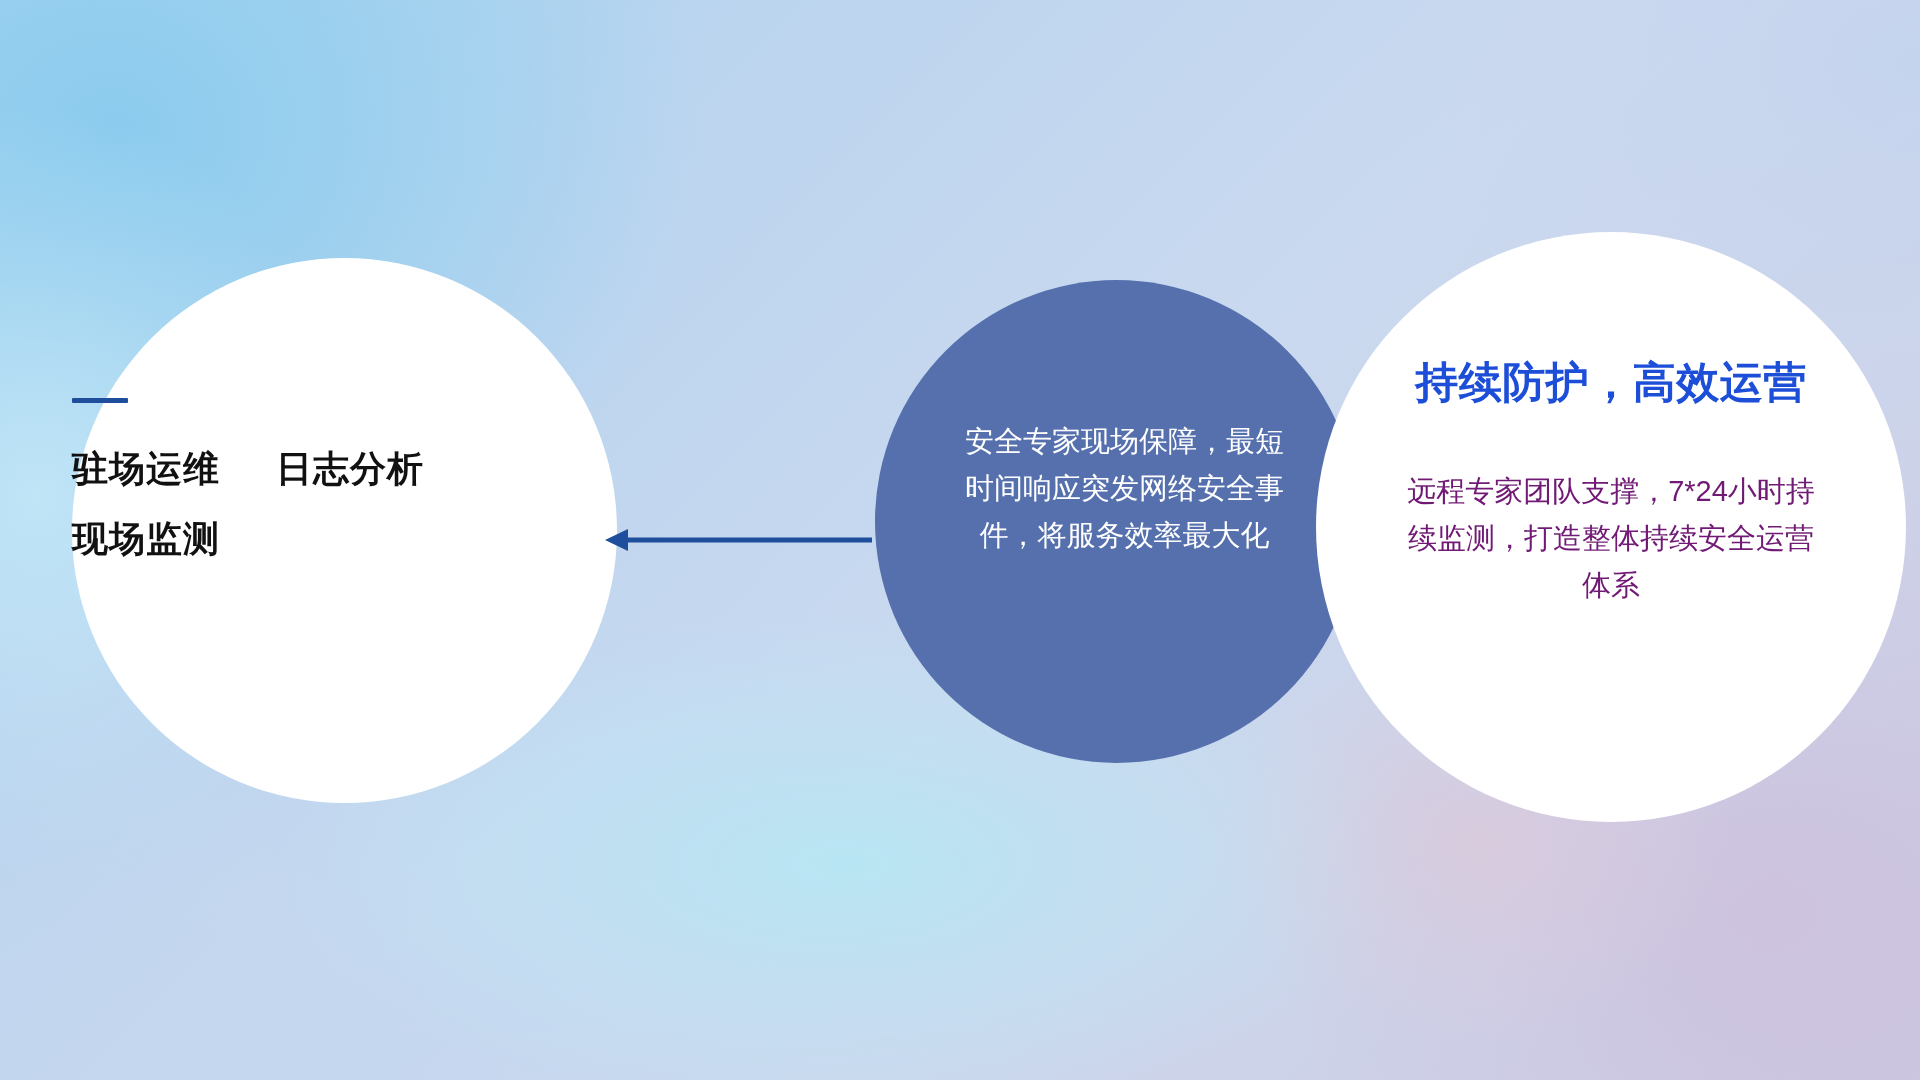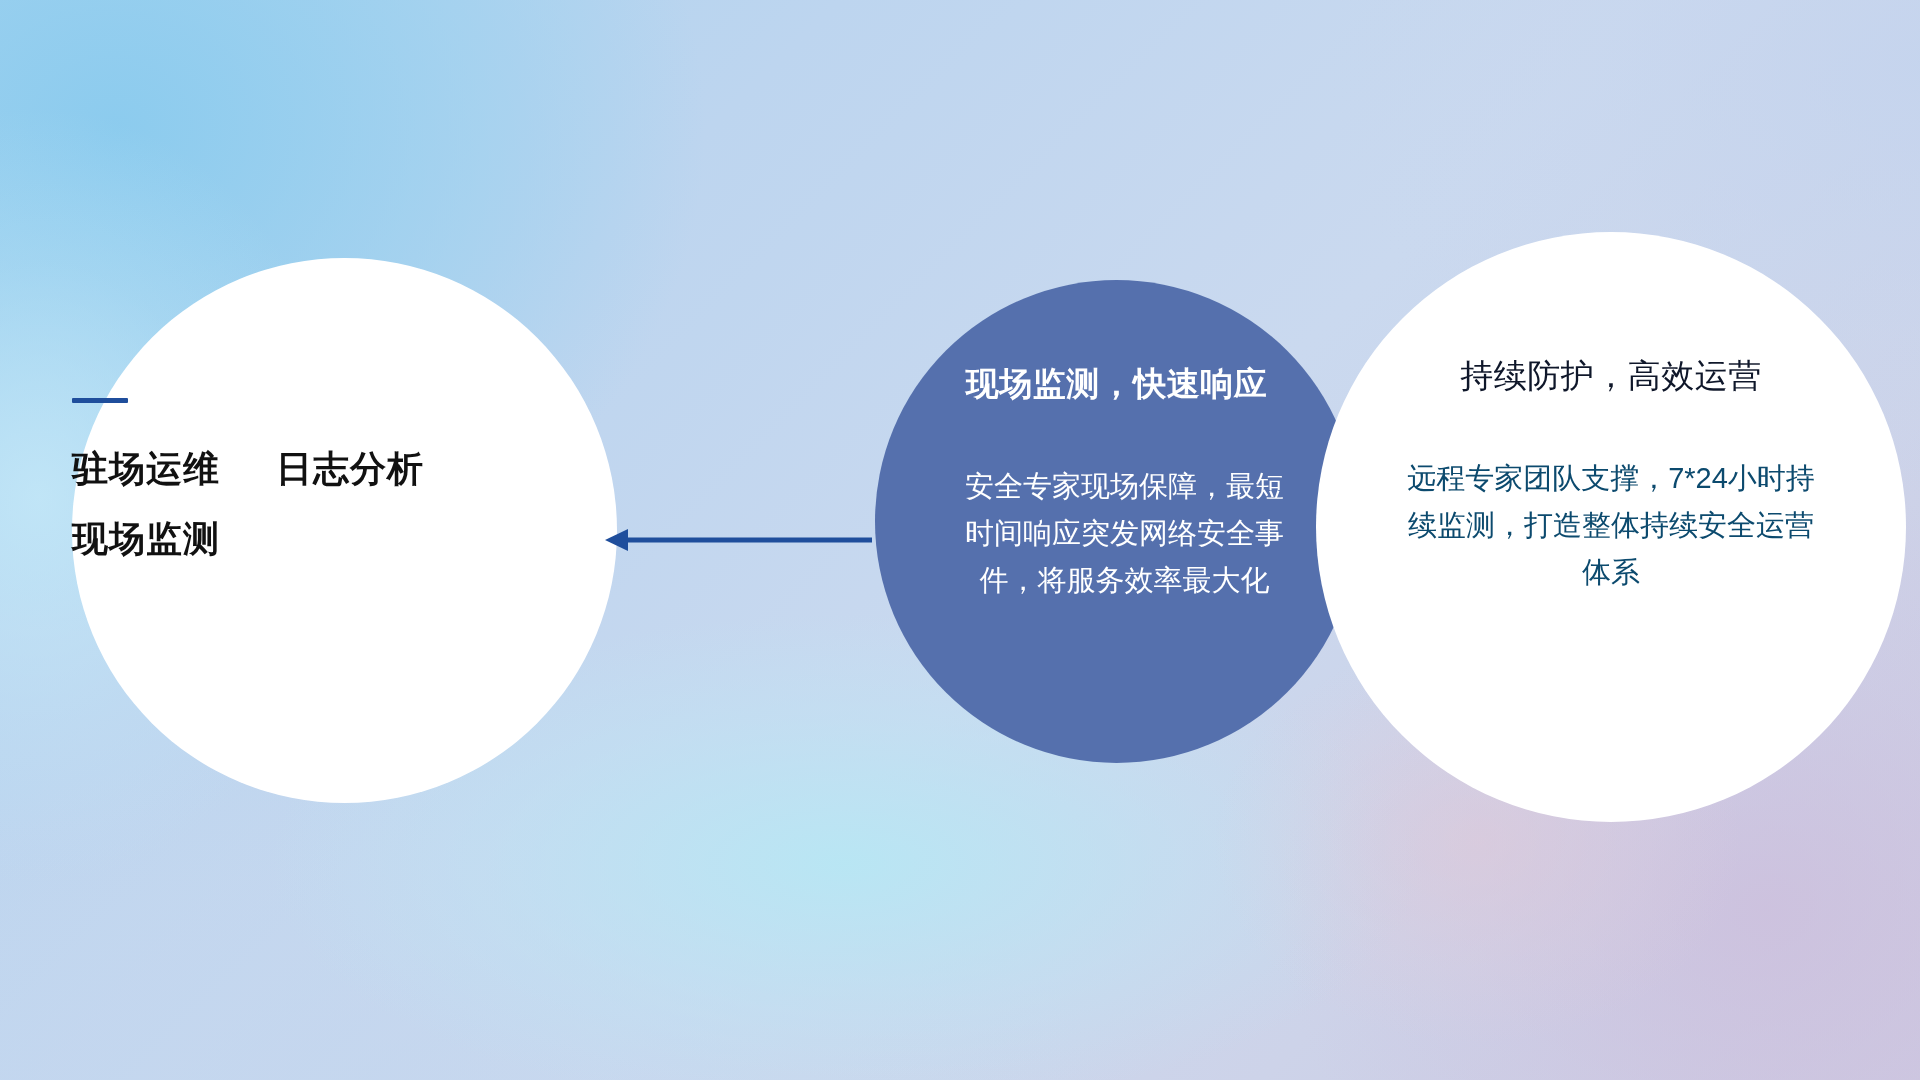--- a/index.html
+++ b/index.html
@@ -162,28 +162,28 @@
     height: 590px;
     display: flex;
     flex-direction: column;
     align-items: center;
     justify-content: flex-start;
     padding-top: 122px;
     box-sizing: border-box;
     z-index: 4;
   }
   #right-heading {
-    color: #0f172a;
-    font-size: 33px;
-    font-weight: normal;
+    color: #1d4ed8;
+    font-size: 43px;
+    font-weight: bold;
     letter-spacing: 0.5px;
     white-space: nowrap;
   }
   #right-body {
-    color: #0c4a6e;
+    color: #701a75;
     font-size: 29px;
     line-height: 1.62;
     text-align: center;
     width: 410px;
     margin-top: 56px;
   }
 
   
   #arrow-connector {
     position: absolute;
@@ -227,21 +227,20 @@
       <span class="left-word">日志分析</span>
     </div>
 
 
     <div class="left-line">
       <span class="left-word">现场监测</span>
     </div>
   </div>
 
   <div id="center-content">
-    <div id="center-heading">现场监测，快速响应</div>
     <div id="center-body">安全专家现场保障，最短时间响应突发网络安全事件，将服务效率最大化</div>
   </div>
 
   <div id="right-content">
     <div id="right-heading">持续防护，高效运营</div>
     <div id="right-body">远程专家团队支撑，7*24小时持续监测，打造整体持续安全运营体系</div>
   </div>
 
 </div>
 

